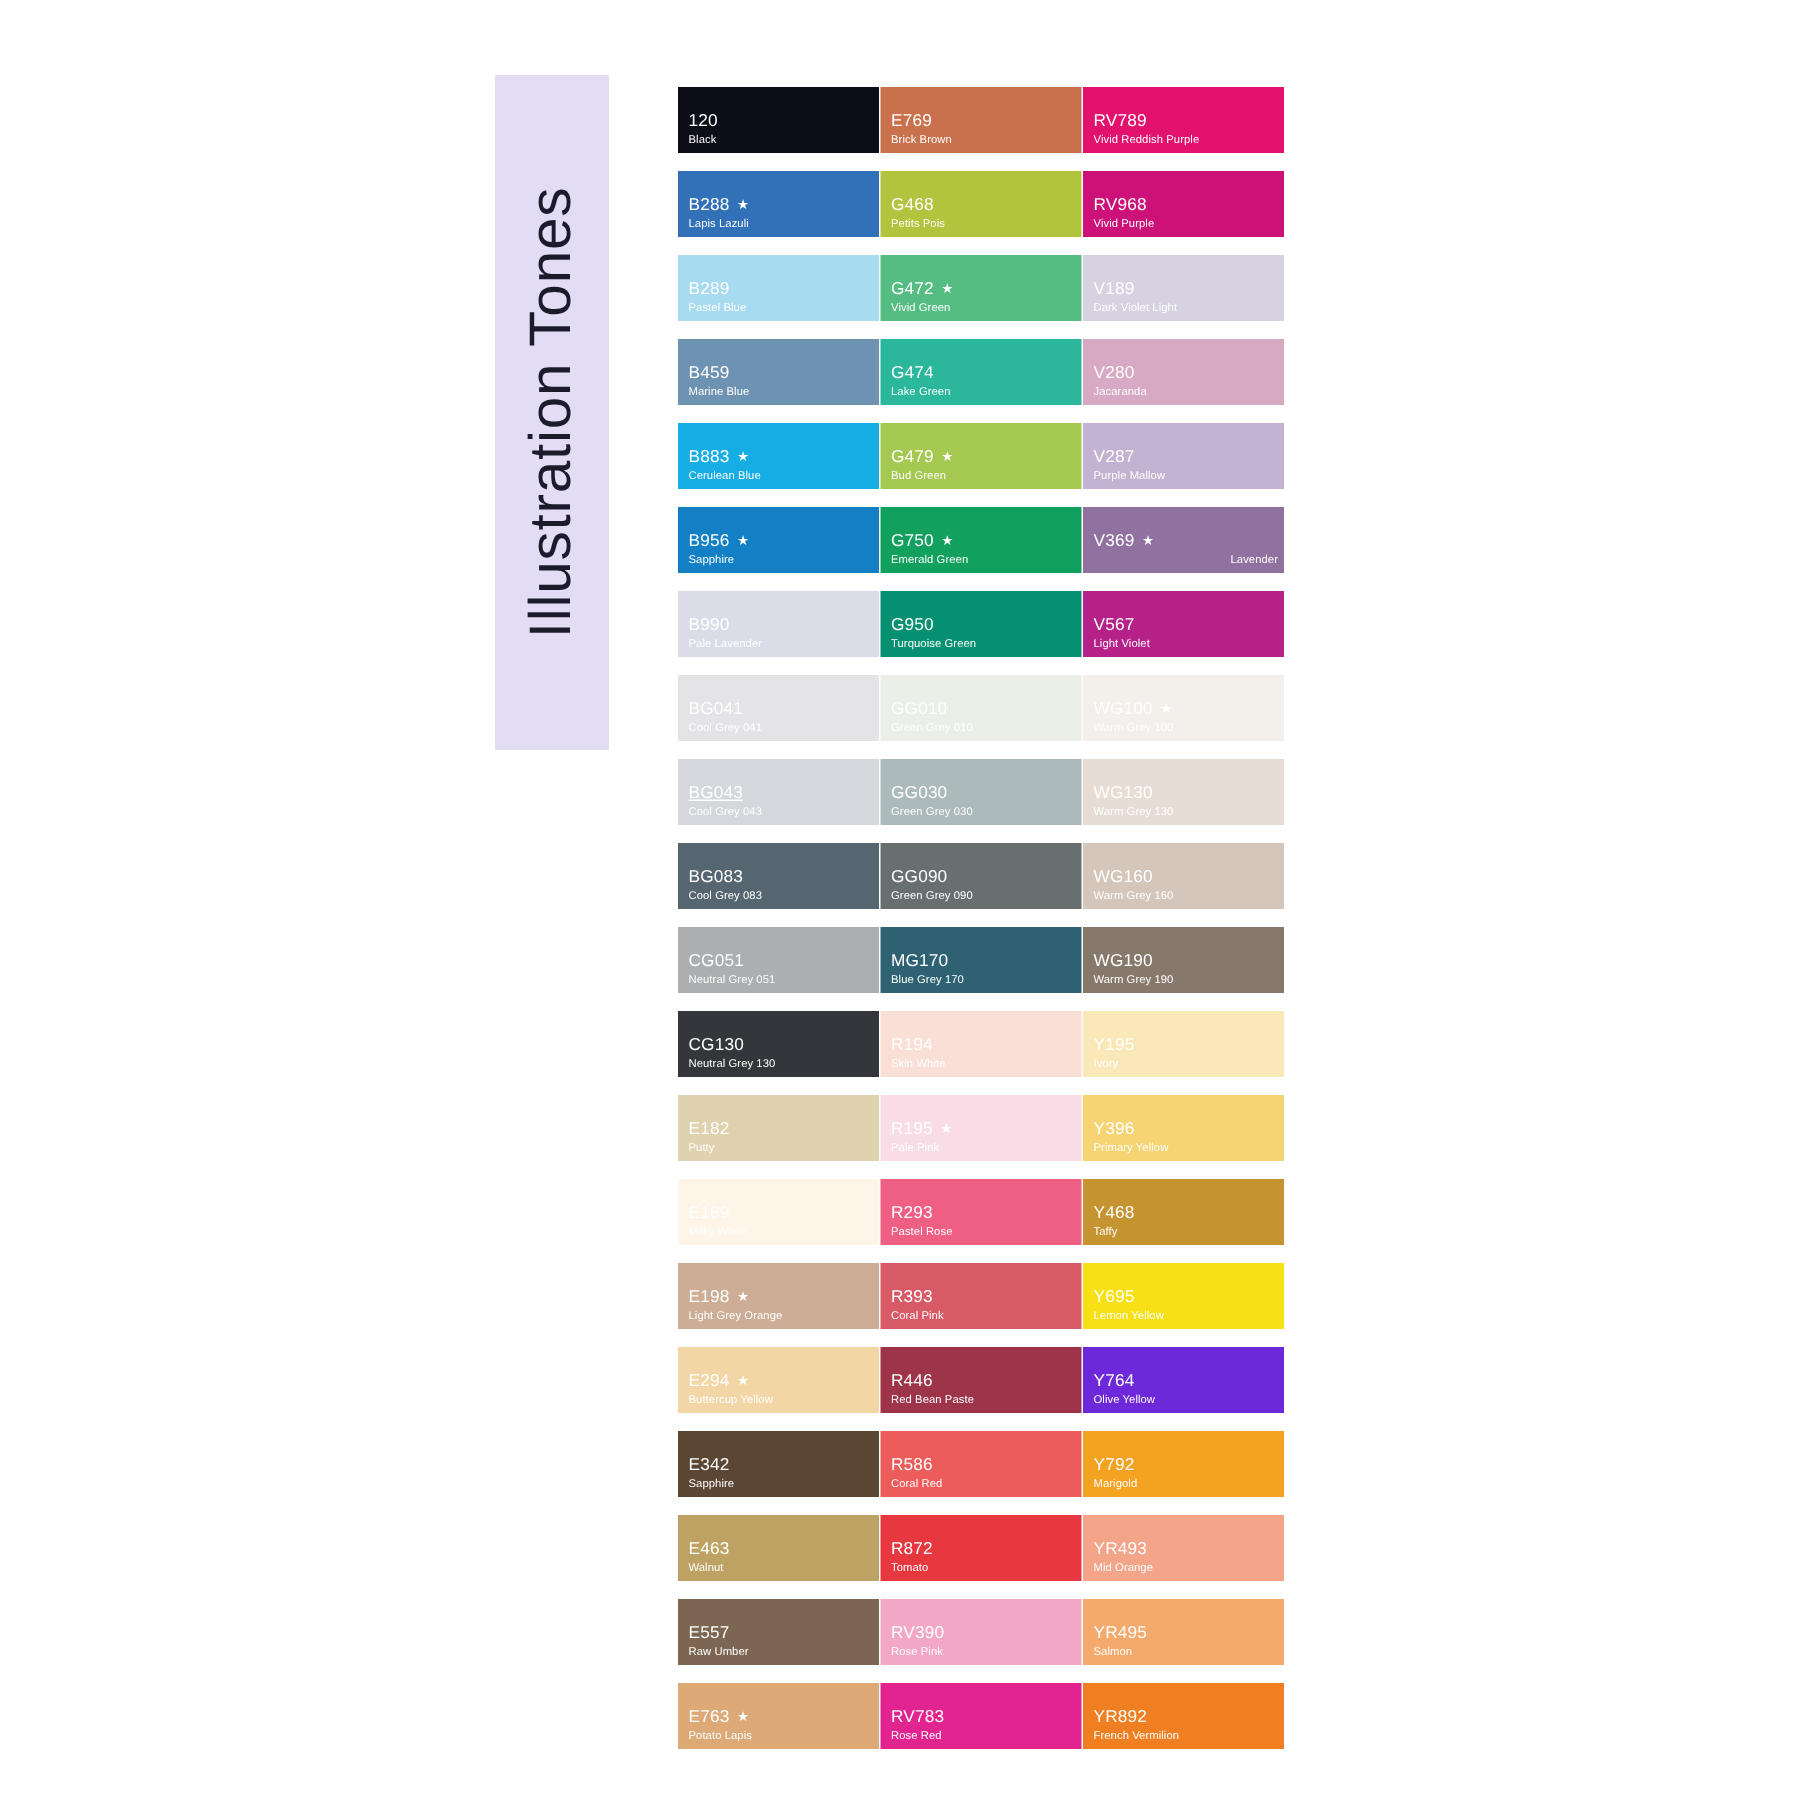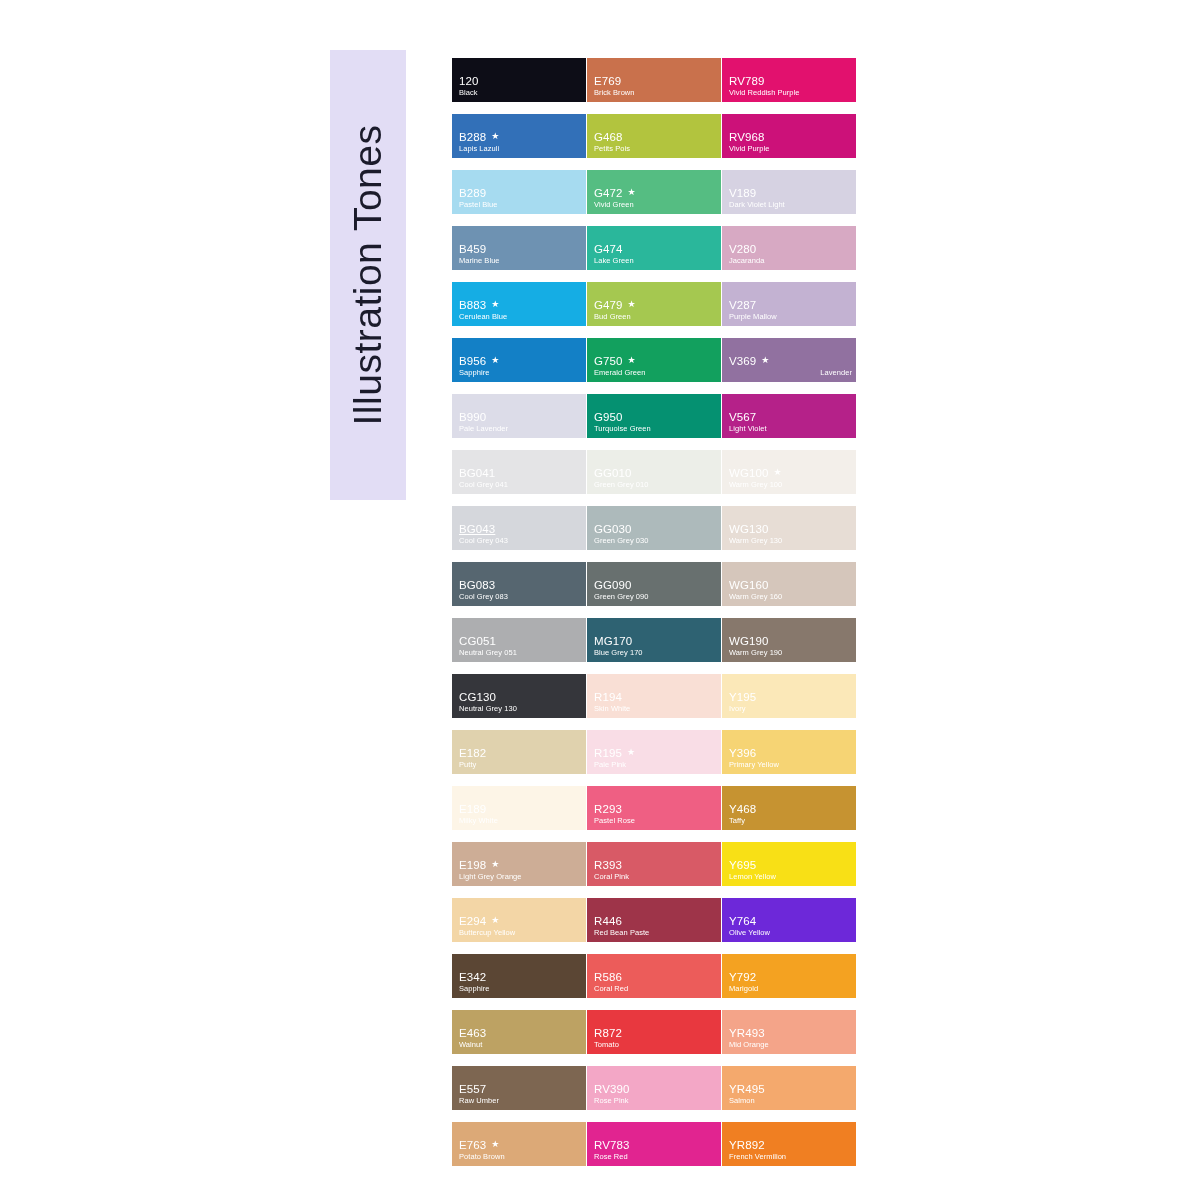--- a/index.html
+++ b/index.html
@@ -576,21 +576,21 @@
           </div>
           <div class="name" style="color: rgb(255, 255, 255);">Salmon</div>
         </div>
       </div>
       <div class="swatch has-star" style="background: rgb(220, 169, 119);">
         <div class="labels">
           <div class="code-line">
             <span class="code" style="color: rgb(255, 255, 255);">E763</span>
             <span class="star" style="color: rgb(255, 255, 255);">★</span>
           </div>
-          <div class="name" style="color: rgb(255, 255, 255);">Potato Brown</div>
+          <div class="name" style="color: rgb(255, 255, 255);">Potato Lapis</div>
         </div>
       </div>
       <div class="swatch" style="background: rgb(225, 36, 144);">
         <div class="labels">
           <div class="code-line">
             <span class="code" style="color: rgb(255, 255, 255);">RV783</span>
           </div>
           <div class="name" style="color: rgb(255, 255, 255);">Rose Red</div>
         </div>
       </div>

